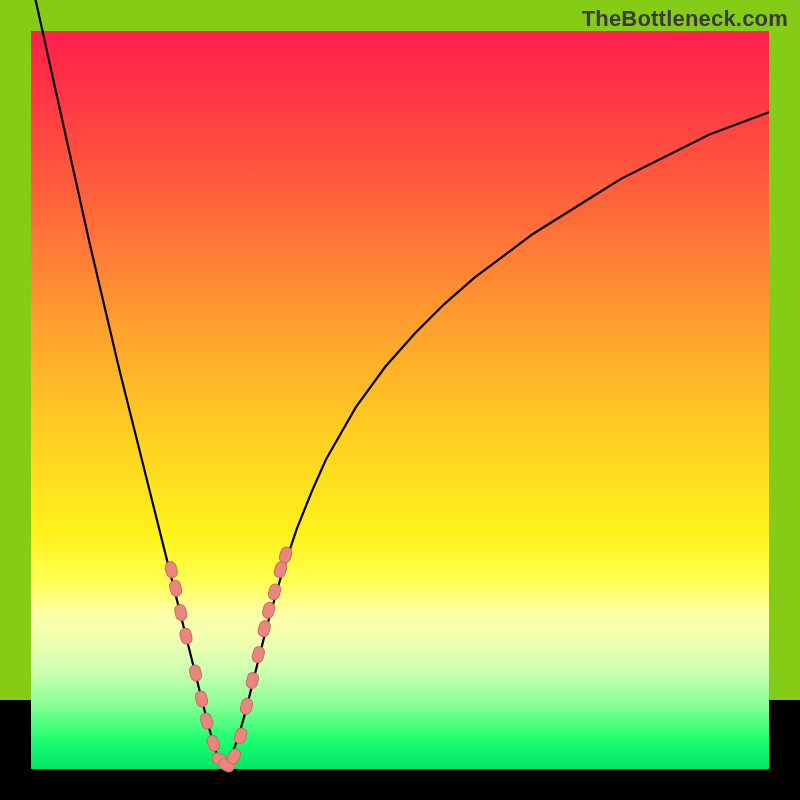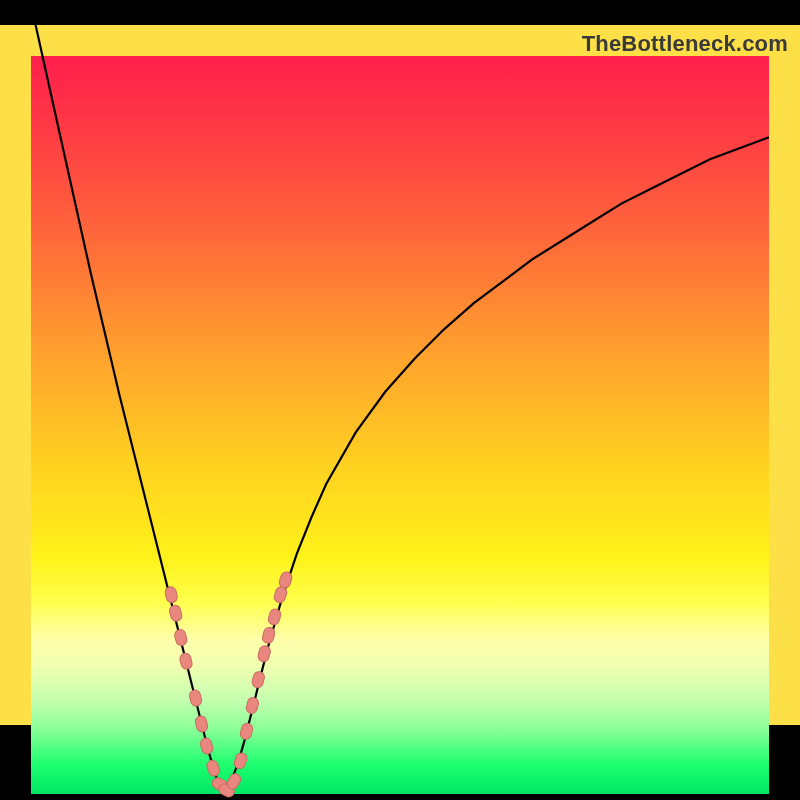--- a/index.html
+++ b/index.html
@@ -10,22 +10,21 @@
     overflow: hidden;
     background: #000;
     font-family: Arial, Helvetica, sans-serif;
   }
   .frame {
     position: absolute;
     left: 0;
     top: 0;
     width: 800px;
     height: 700px;
-    background: #fde047;
-    margin-top: 25px;
+    background: #84cc16;
   }
   .plot-area {
     position: absolute;
     left: 31px;
     top: 31px;
     width: 738px;
     height: 738px;
     
     background: linear-gradient(
       to bottom,

